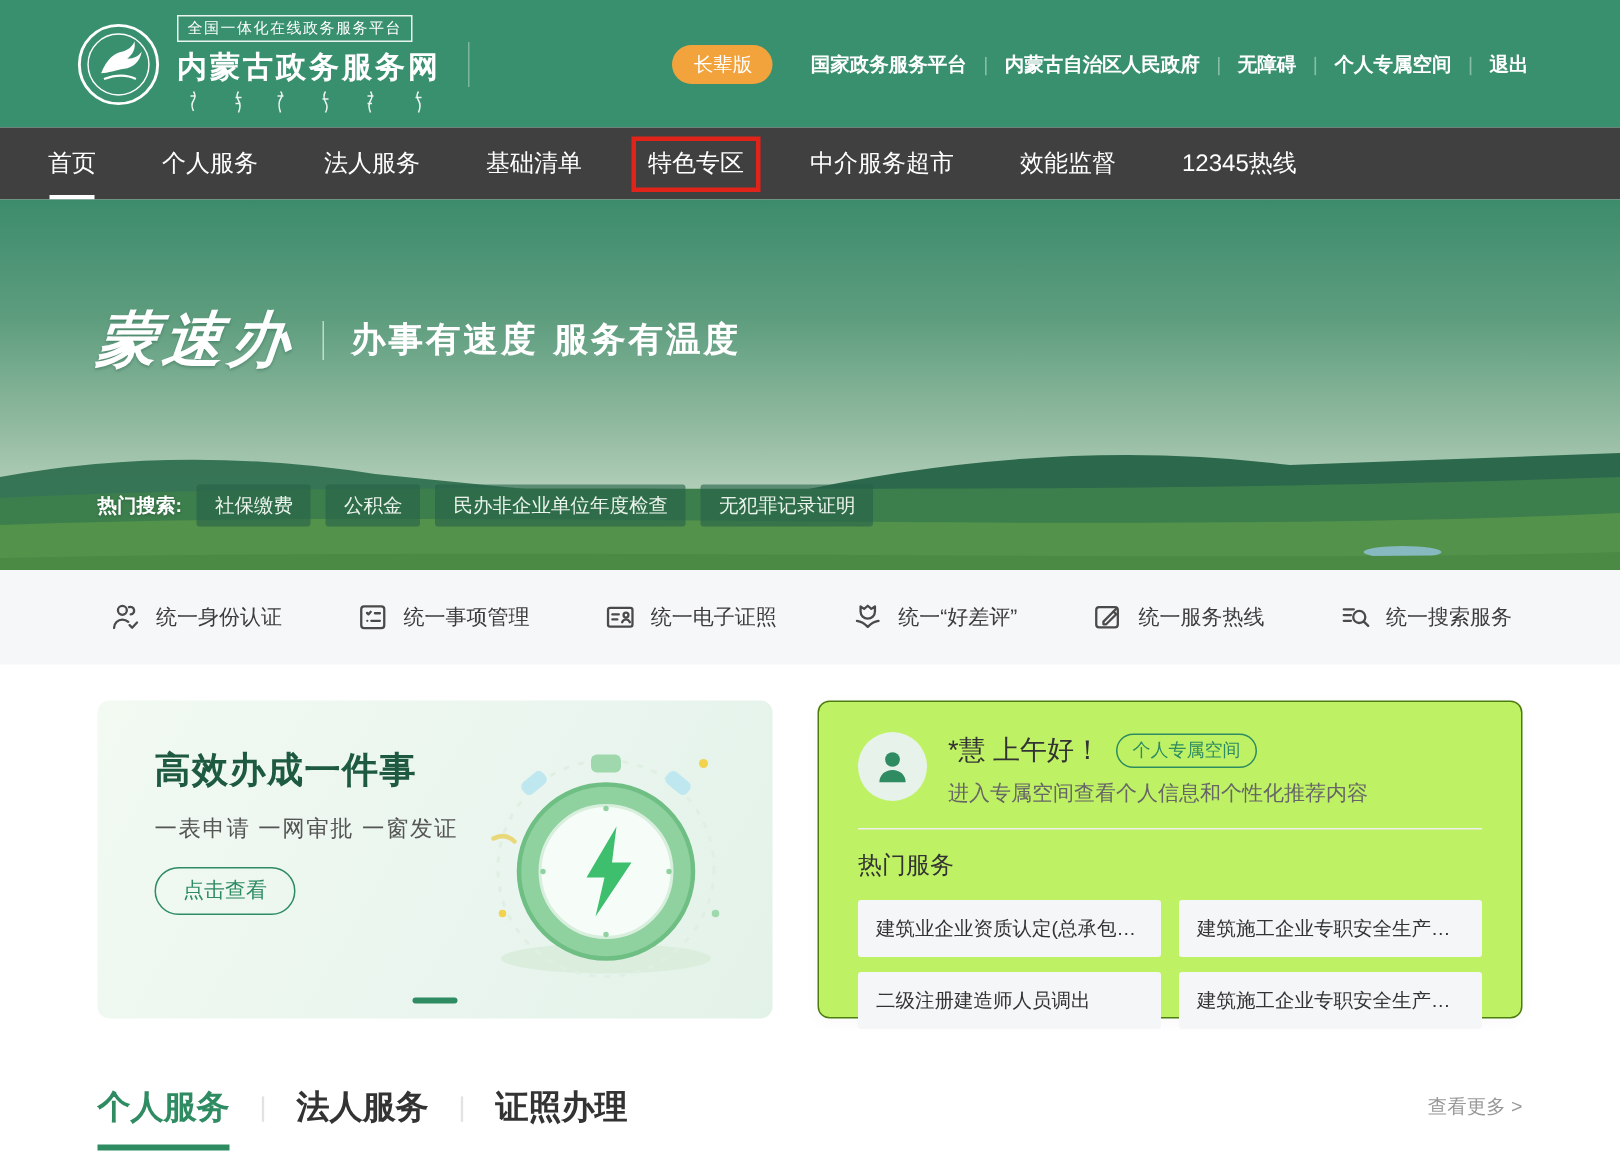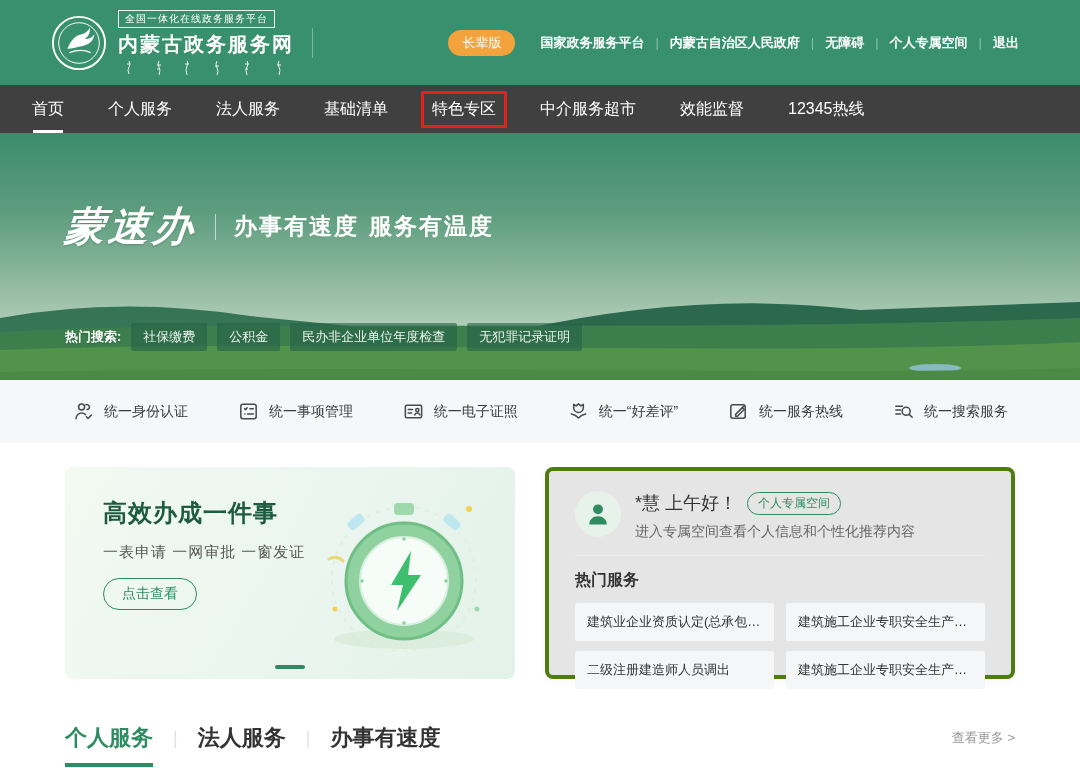--- a/index.html
+++ b/index.html
@@ -53,29 +53,29 @@
   
   .content { padding:24px 65px 0; display:flex; gap:30px; }
   .promo-card { position:relative; width:450px; height:212px; border-radius:8px; background:linear-gradient(120deg,#f2faf2 0%,#e9f5ee 60%,#e3f2e9 100%); padding:30px 0 0 38px; overflow:hidden; }
   .promo-title { font-size:24px; font-weight:bold; color:#1d5a40; letter-spacing:1px; }
   .promo-line { font-size:15px; color:#555; margin-top:14px; letter-spacing:1px; }
   .promo-line + .promo-line { margin-top:10px; }
   .promo-btn { display:inline-block; margin-top:16px; border:1px solid #2e8b62; color:#2e8b62; font-size:14px; padding:6px 18px; border-radius:999px; background:transparent; cursor:pointer; }
   .carousel-dash { position:absolute; left:50%; transform:translateX(-50%); bottom:10px; width:30px; height:4px; background:#2e8b62; border-radius:2px; }
   .illustration { position:absolute; right:26px; top:22px; width:170px; height:170px; }
 
-  .user-card { width:470px; height:212px; background:#e5e5e5; border:4px solid #4d7c0f; border-radius:8px; box-shadow:0 2px 10px rgba(0,0,0,.03); padding:20px 26px; }
+  .user-card { width:470px; height:212px; background:#bef264; border:1px solid #4d7c0f; border-radius:8px; box-shadow:0 2px 10px rgba(0,0,0,.03); padding:20px 26px; }
   .user-row { display:flex; gap:14px; align-items:flex-start; }
   .avatar { width:46px; height:46px; border-radius:50%; background:#e7f2ea; display:flex; align-items:center; justify-content:center; flex:0 0 auto; }
   .greet-line { display:flex; align-items:center; gap:10px; }
   .greet-name { font-size:18px; color:#333; }
   .space-pill { border:1px solid #2e8b62; color:#2e8b62; font-size:12px; padding:2px 10px; border-radius:999px; cursor:pointer; white-space:nowrap; }
   .greet-sub { font-size:14px; color:#666; margin-top:8px; }
   .user-divider { border-bottom:1px solid #eee; margin:14px 0 14px; }
-  .hot-services-title { font-size:16px; font-weight:bold; color:#333; }
+  .hot-services-title { font-size:16px; font-weight:normal; color:#333; }
   .hot-services-grid { margin-top:12px; display:grid; grid-template-columns:1fr 1fr; gap:10px 12px; }
   .service-btn { background:#f5f6f8; color:#333; font-size:13px; text-align:left; border:none; padding:10px 12px; border-radius:2px; cursor:pointer; white-space:nowrap; overflow:hidden; text-overflow:ellipsis; }
 
   
   .tabs-row { display:flex; align-items:center; padding:0 65px; margin-top:44px; }
   .tab { font-size:22px; font-weight:bold; color:#333; cursor:pointer; position:relative; }
   .tab.active { color:#2e8b62; }
   .tab.active::after { content:""; position:absolute; left:0; right:0; bottom:-14px; height:4px; background:#2e8b62; }
   .tab-sep { color:#e2e2e2; font-size:18px; margin:0 20px; }
   .see-more { margin-left:auto; color:#999; font-size:13px; cursor:pointer; }
@@ -261,15 +261,15 @@
       <button class="service-btn">建筑施工企业专职安全生产管理...</button>
     </div>
   </div>
 </main>
 
 <section class="tabs-row">
   <span class="tab active">个人服务</span>
   <span class="tab-sep">|</span>
   <span class="tab">法人服务</span>
   <span class="tab-sep">|</span>
-  <span class="tab">办事有速度</span>
+  <span class="tab">证照办理</span>
   <span class="see-more">查看更多 &gt;</span>
 </section>
 
 </body></html>

